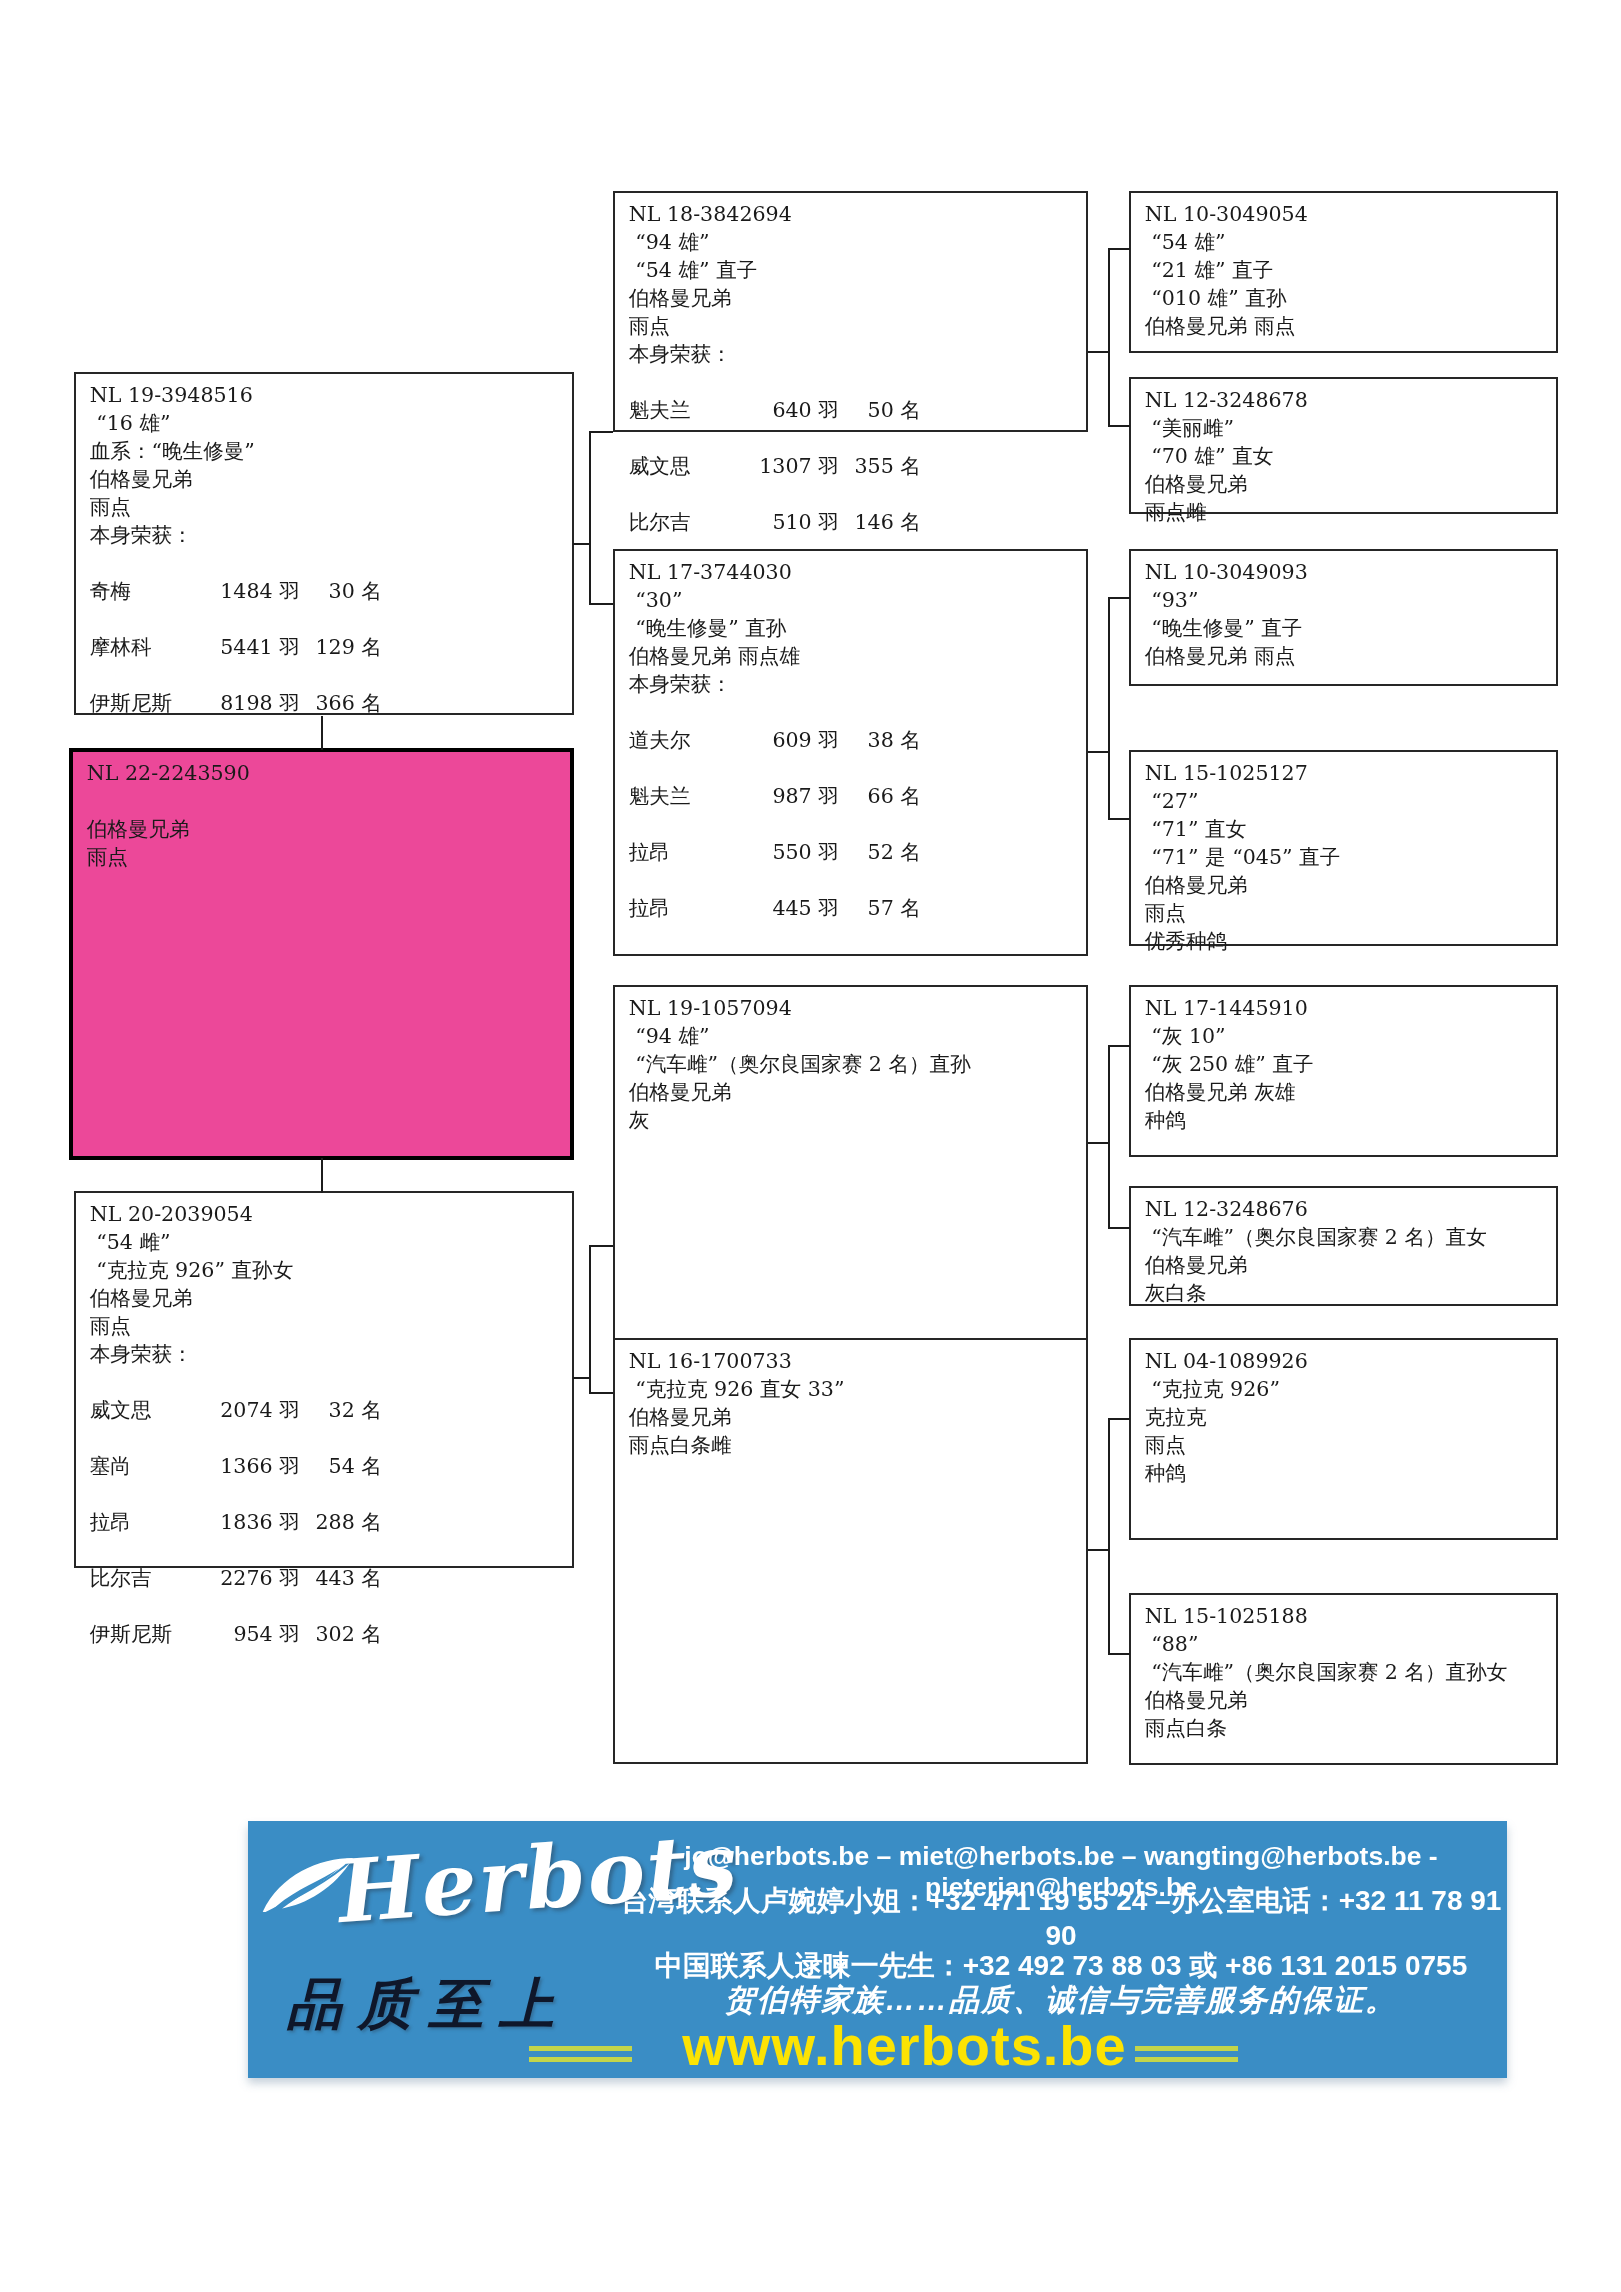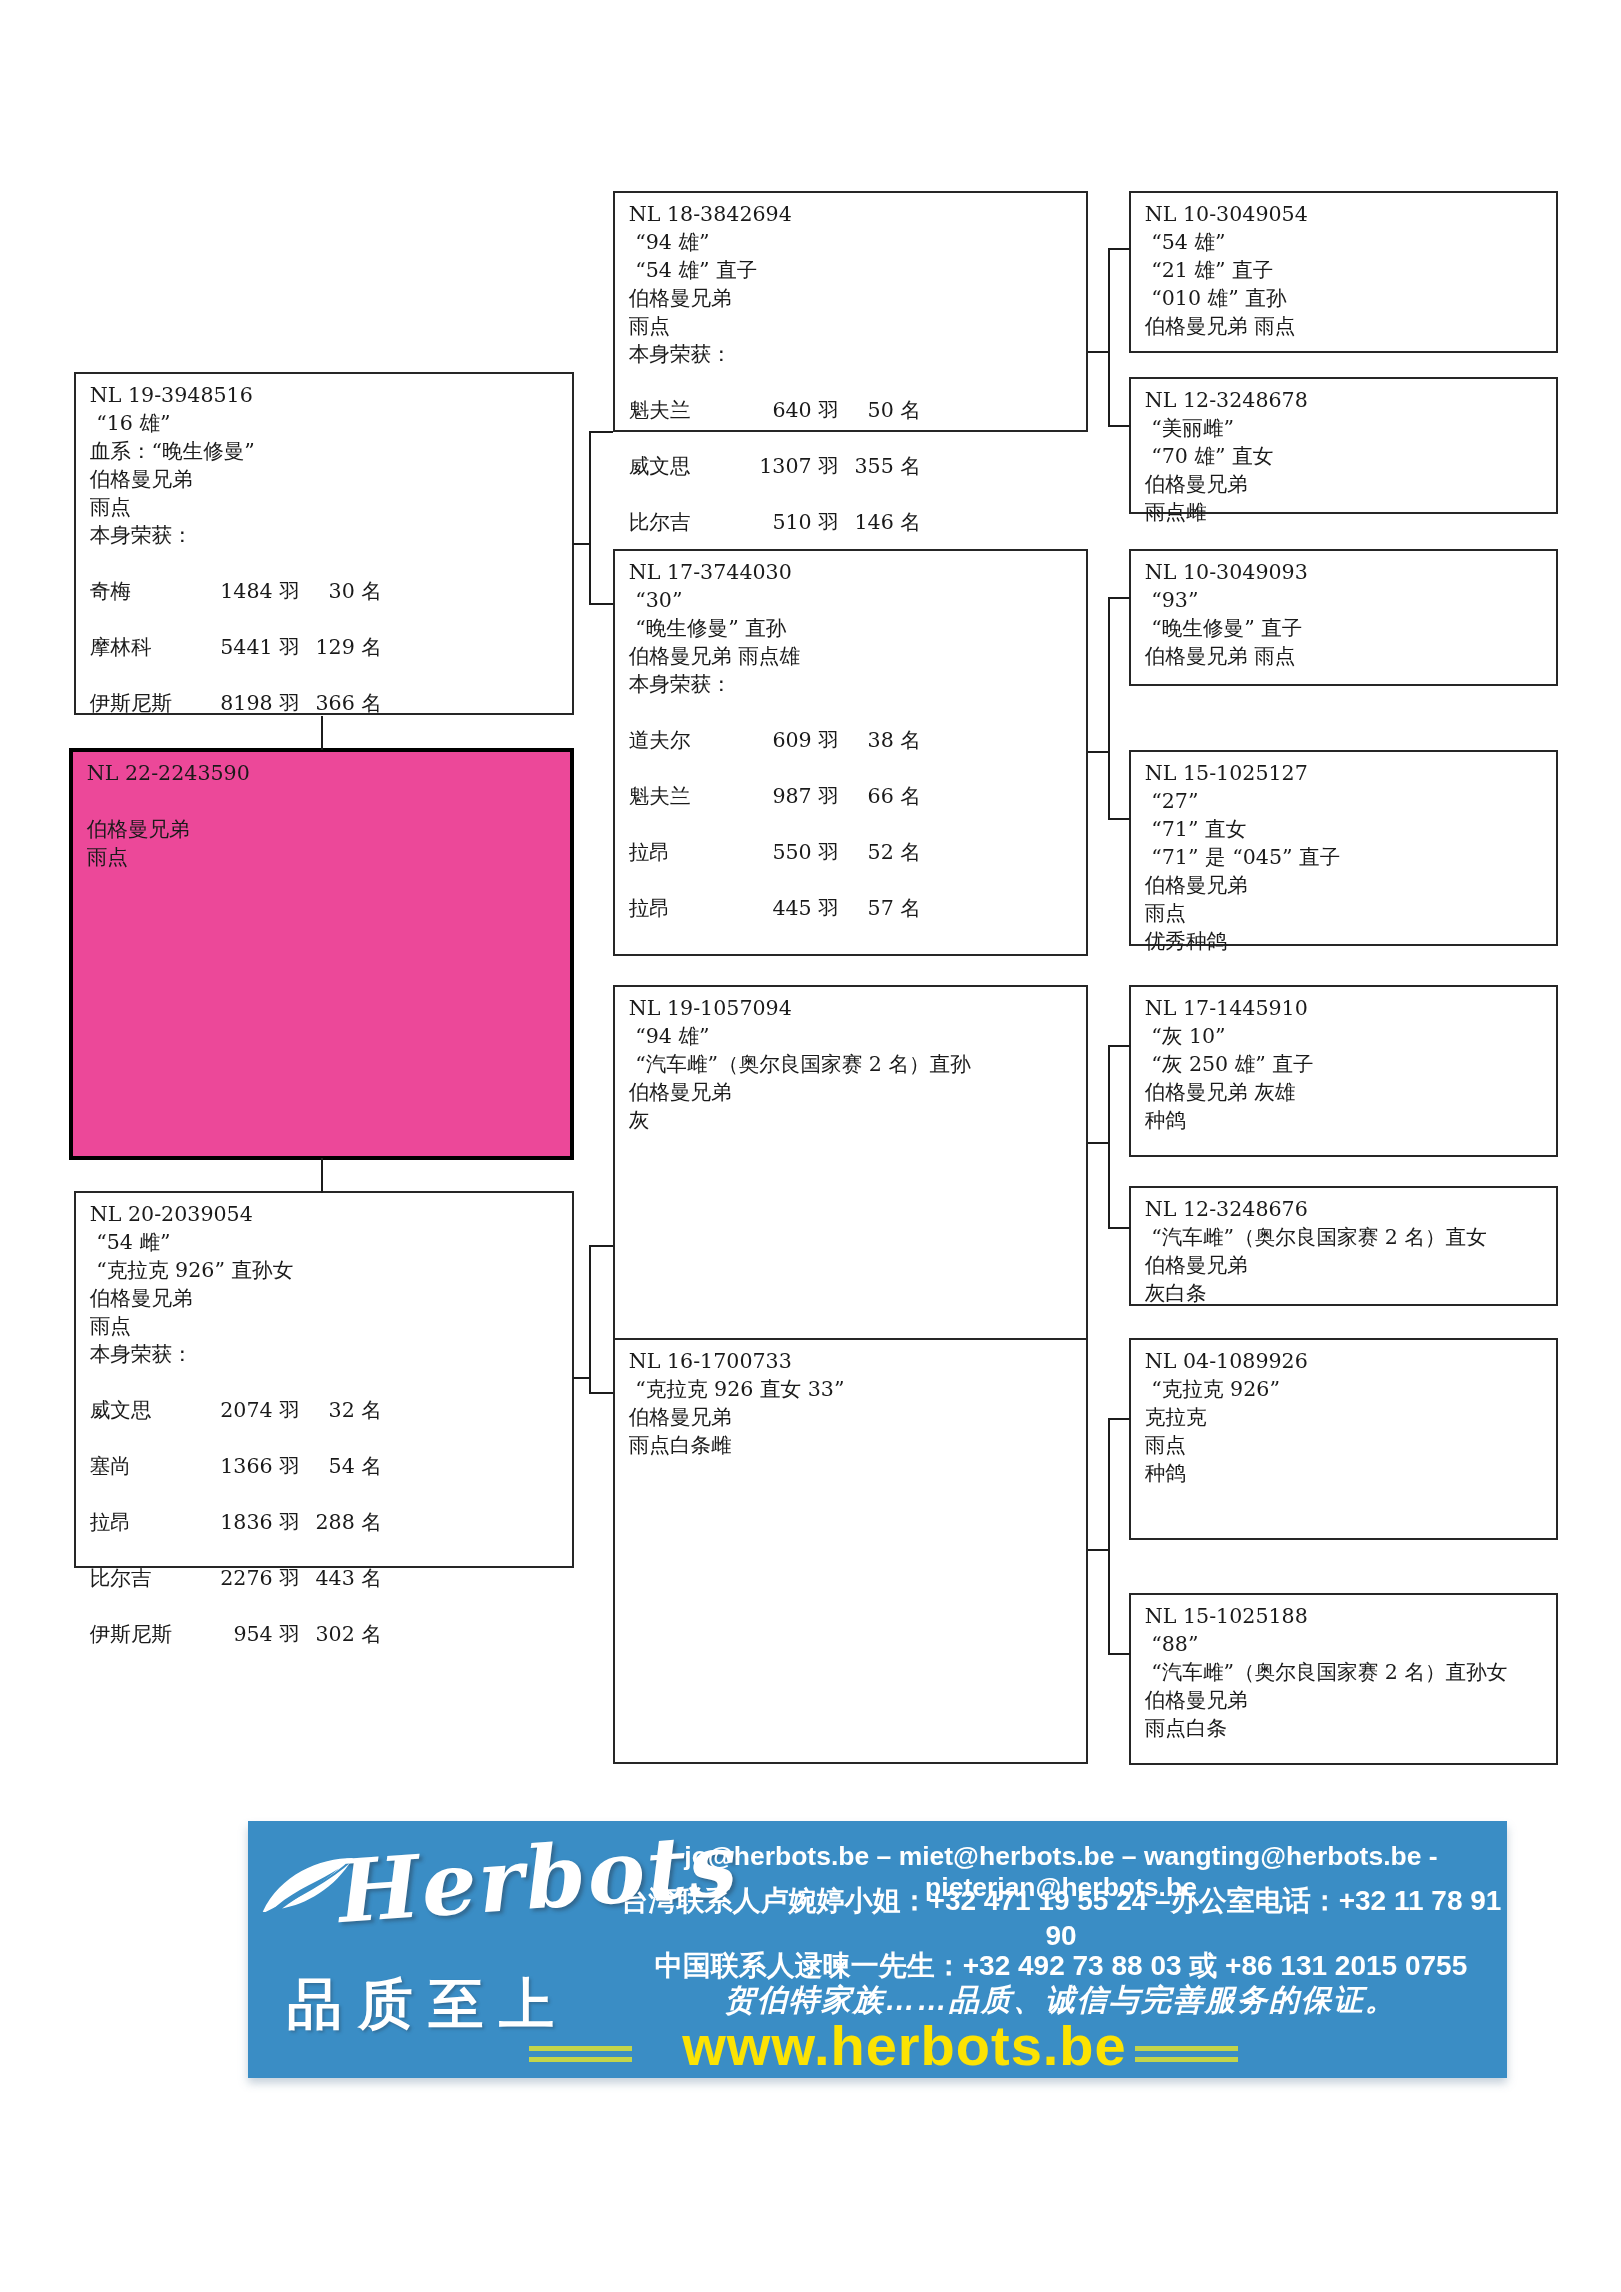--- a/index.html
+++ b/index.html
@@ -21,22 +21,22 @@
 
   
   #banner{position:absolute;left:248px;top:1821px;width:1259px;height:257px;background:#3a8dc5;
           box-shadow:0 5.9px 8.8px rgba(90,120,150,.35);
           font-family:"Liberation Sans","DejaVu Sans",sans-serif;color:#ffffff;}
   #logo-text{position:absolute;left:90px;top:5.9px;font-family:"DejaVu Serif","Liberation Serif",serif;
              font-style:italic;font-weight:bold;font-size:86px;letter-spacing:2px;color:#fff;
              transform:rotate(-4deg);text-shadow:2.9px 2.9px 3.9px rgba(40,60,80,.45);}
   #feather{position:absolute;left:7.8px;top:39px;width:108px;height:63px;transform:rotate(-10deg);}
   #tagline{position:absolute;left:39px;top:147px;font-family:"DejaVu Serif","Liberation Serif",serif;
-           font-weight:bold;font-size:55px;letter-spacing:15.7px;color:#ffffff;
-           text-shadow:2px 2px 2.9px rgba(40,60,80,.35);}
+           font-weight:bold;font-size:55px;letter-spacing:15.7px;color:#0f172a;
+           text-shadow:2px 2px 2.9px rgba(40,60,80,.35);font-style:italic;}
   .bline-txt{position:absolute;left:372px;width:882px;text-align:center;font-weight:bold;}
   #emails{top:19.6px;font-size:26.5px;}
   #contact-tw{top:61px;font-size:28px;}
   #contact-cn{top:102px;font-size:28px;margin-top:24px;}
   #slogan{top:159px;font-size:30px;font-style:italic;letter-spacing:2px;}
   #website{position:absolute;left:392px;top:192px;width:529px;text-align:center;
            font-size:56px;font-weight:bold;color:#fce303;letter-spacing:1px;}
   .dbl{position:absolute;width:103px;height:16.7px;}
   .dbl .bar{height:4.9px;background:#c3d54a;margin-bottom:5.9px;}
   #dbl-left{left:281px;top:225px;}

